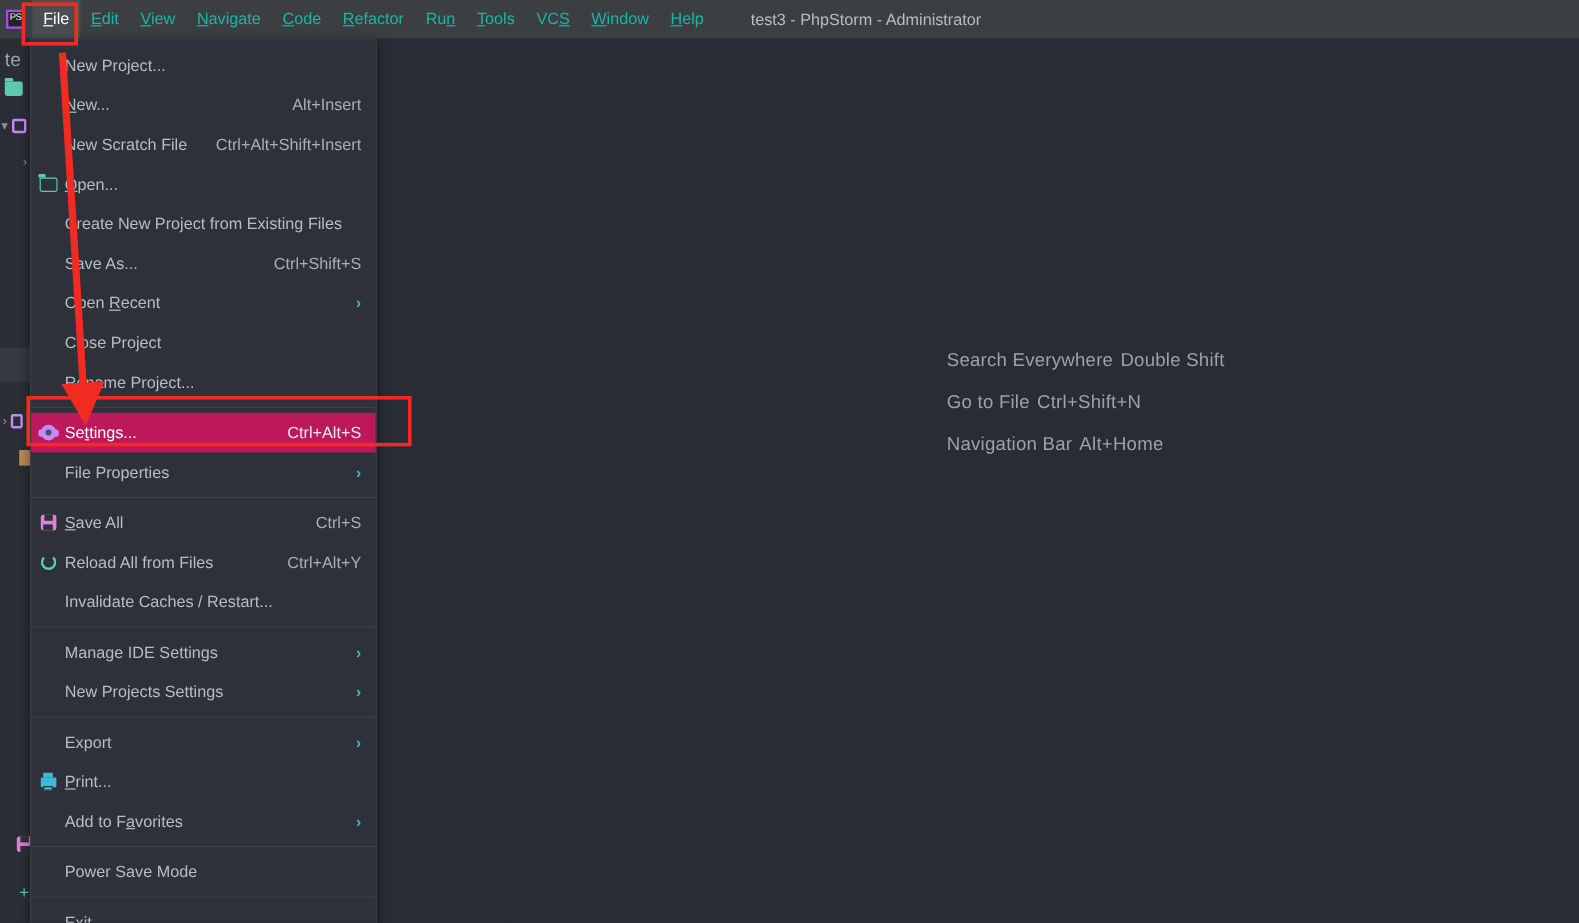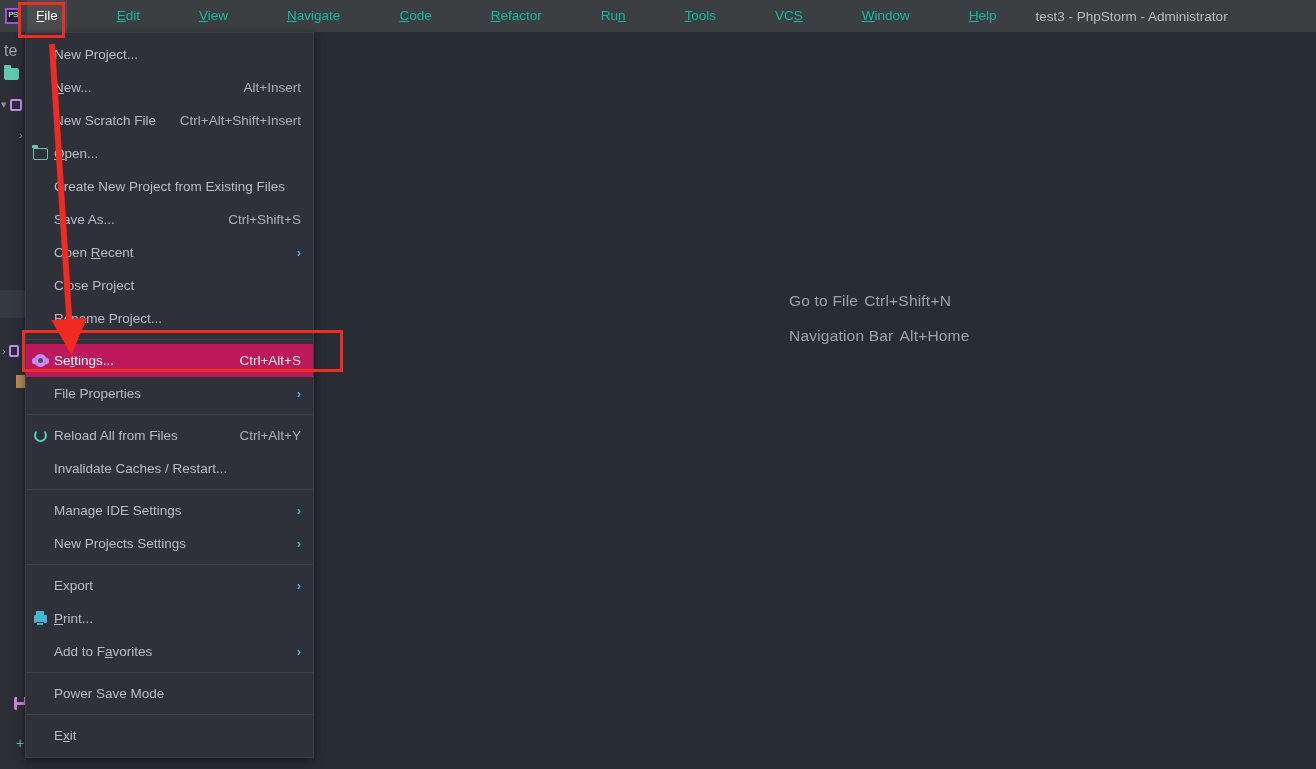--- a/index.html
+++ b/index.html
@@ -30,21 +30,21 @@
     position: relative; box-sizing: border-box;
     flex: 0 0 auto;
   }
   .app-logo::before {
     content: "PS";
     position: absolute; left: 0; top: -2px; width: 100%;
     font-size: 8px; line-height: 14px; text-align: center;
     color: #f2f2f2; font-family: "Liberation Sans", sans-serif;
     letter-spacing: -0.5px;
   }
-  .menubar { display: flex; align-items: center; height: 32px; gap: 41px; }
+  .menubar { display: flex; align-items: center; height: 32px; }
   .menubar-item {
     padding: 0 9px; height: 32px; line-height: 32px;
     color: #14b8a6; font-size: 13.5px; white-space: nowrap;
   }
   .menubar-item.active { background: #4b4e51; color: #ffffff; }
   .menubar-item u { text-decoration: underline; }
   .window-title {
     margin-left: 30px; color: #bbbbbb; font-size: 13.5px; white-space: nowrap;
   }
 
@@ -162,20 +162,21 @@
     pointer-events: none;
   }
   .anno-arrow { position: absolute; left: 0; top: 0; pointer-events: none; }
 </style>
 </head>
 <body>
 
 <div id="app">
 
   <div class="hints" id="hints">
+      <div class="hint-row"><span>Search Everywhere</span><span class="hint-key">Double Shift</span></div>
       <div class="hint-row"><span>Go to File</span><span class="hint-key">Ctrl+Shift+N</span></div>
       <div class="hint-row"><span>Navigation Bar</span><span class="hint-key">Alt+Home</span></div>
     </div>
 
   <div class="left-strip"></div>
 
   <div class="tree-remnant" style="left:4px; top:42px;">te</div>
 
   <div class="sidebar-icon" style="left:4px; top:68px;">
     <div class="ic-folder-teal"></div>
@@ -268,20 +269,27 @@
         <span class="mi-label">Se<u>t</u>tings...</span>
         <span class="mi-shortcut">Ctrl+Alt+S</span>
       </div>
       <div class="menu-item">
         <span class="mi-label">File Properties</span>
         <span class="mi-arrow">›</span>
       </div>
       <div class="menu-sep"></div>
       <div class="menu-item">
         <span class="mi-icon">
+          <span class="floppy"></span>
+        </span>
+        <span class="mi-label"><u>S</u>ave All</span>
+        <span class="mi-shortcut">Ctrl+S</span>
+      </div>
+      <div class="menu-item">
+        <span class="mi-icon">
           <span class="reload"></span>
         </span>
         <span class="mi-label">Reload All from Files</span>
         <span class="mi-shortcut">Ctrl+Alt+Y</span>
       </div>
       <div class="menu-item">
         <span class="mi-label">Invalidate Caches / Restart...</span>
       </div>
       <div class="menu-sep"></div>
       <div class="menu-item">

